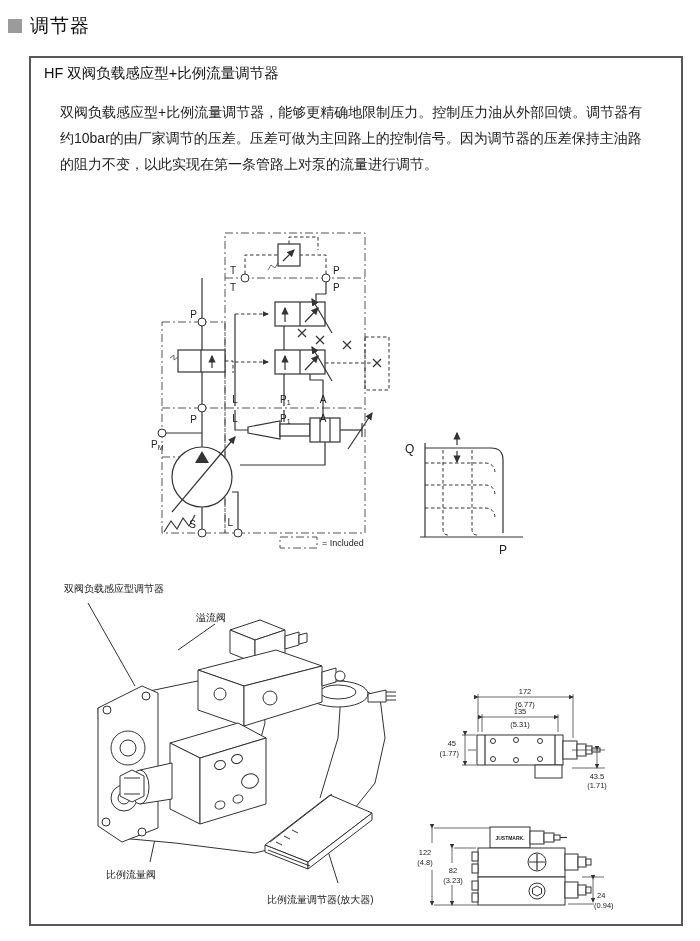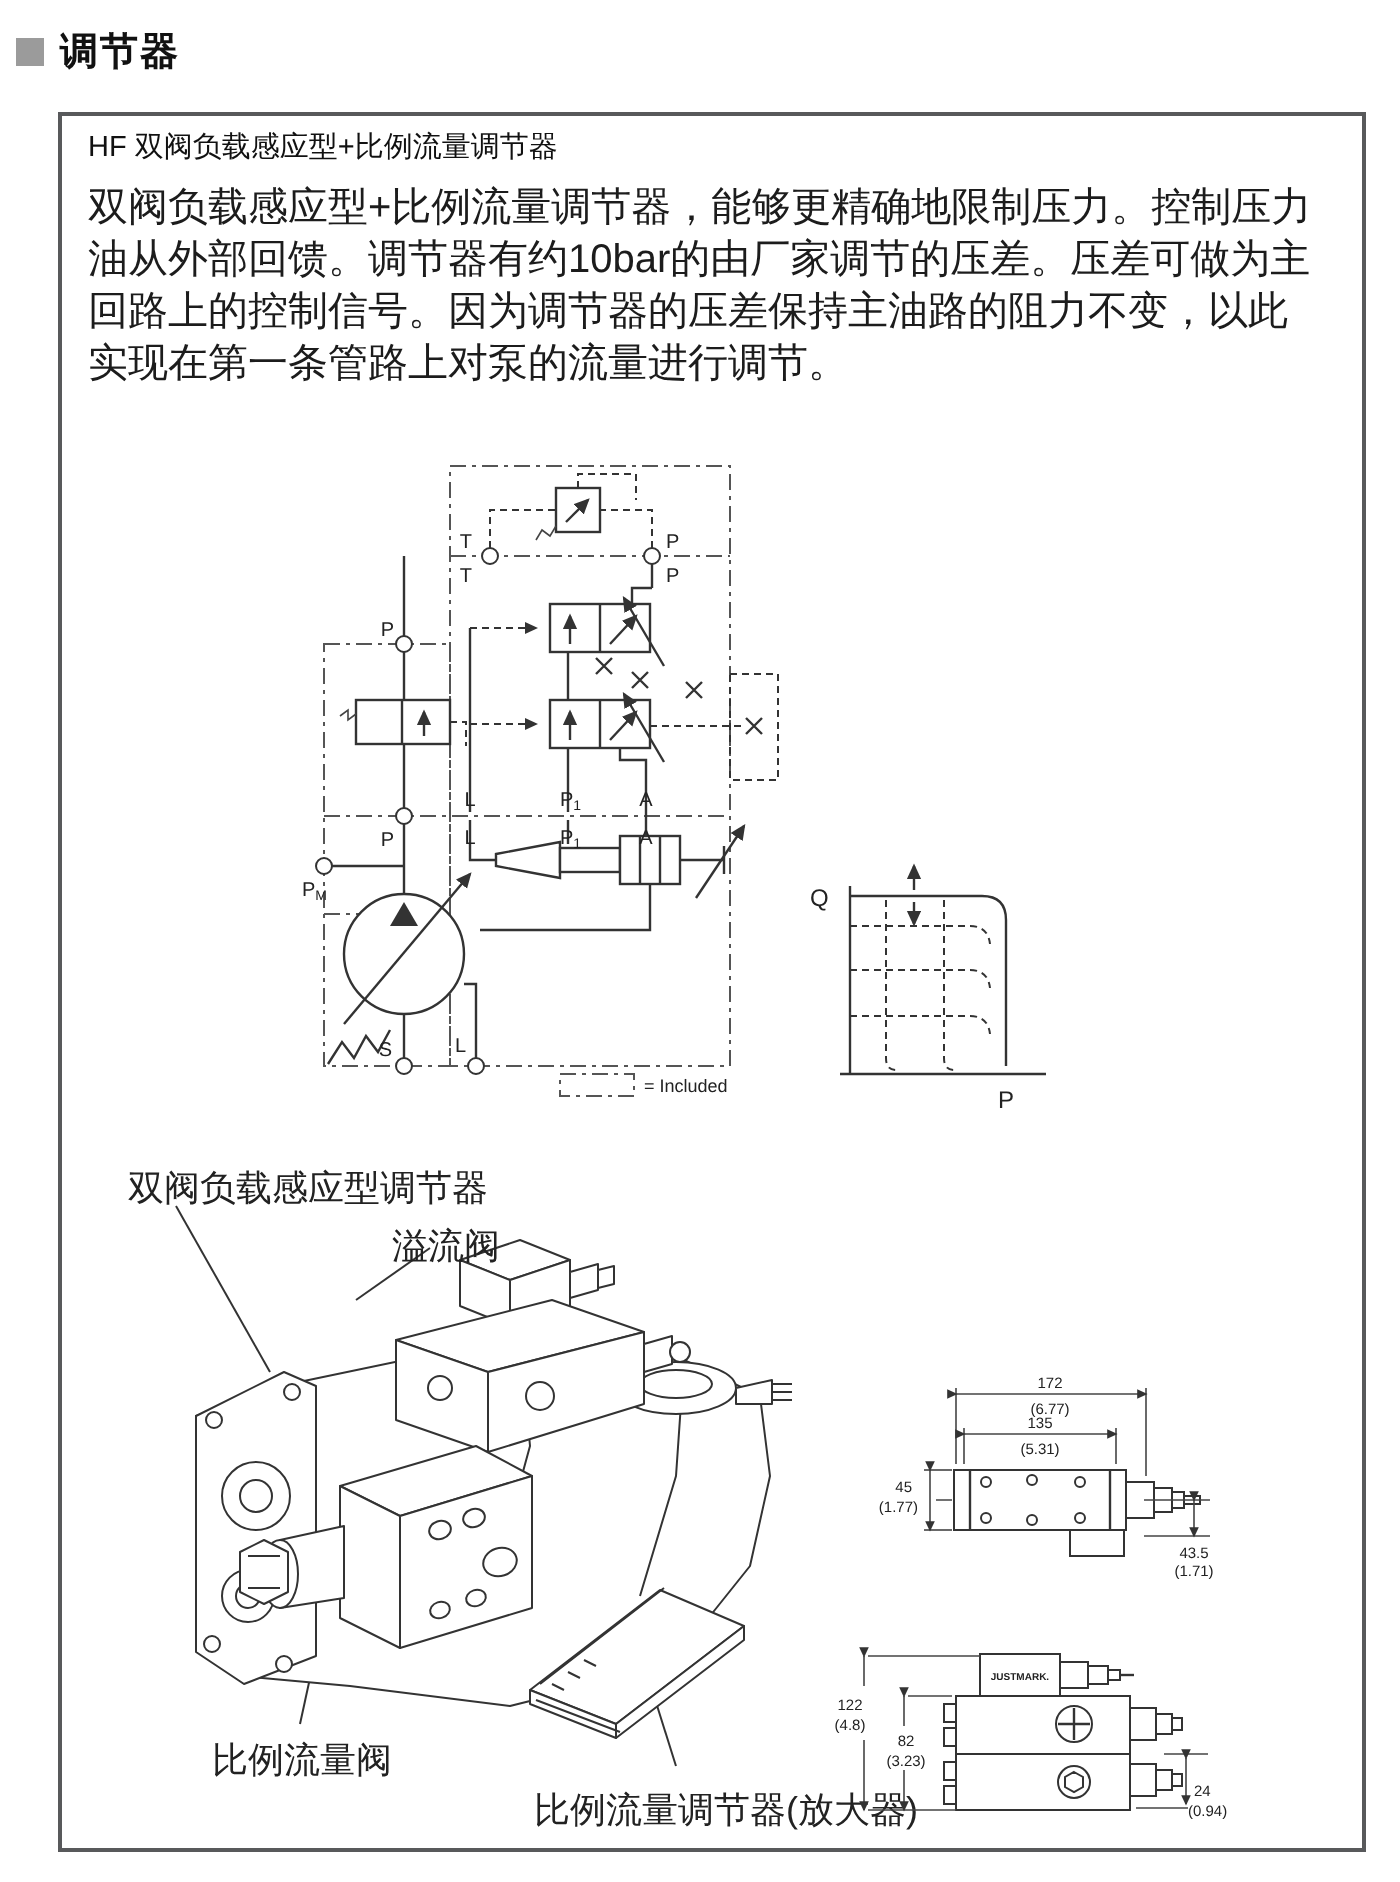--- a/index.html
+++ b/index.html
@@ -1,31 +1,31 @@
 <!DOCTYPE html>
 <html><head>
 <meta charset="utf-8">
 <style>
   html,body{margin:0;padding:0;background:#ffffff;}
   #page{position:relative;width:700px;height:941px;background:#ffffff;overflow:hidden;
         font-family:"Liberation Sans","DejaVu Sans",sans-serif;color:#1a1a1a;}
   
   #hdr{position:absolute;left:8px;top:13px;display:flex;align-items:center;gap:8px;}
   #hdr .sq{width:14px;height:14px;background:#9b9b9b;}
-  #hdr .t{font-size:19px;font-weight:bold;color:#111;letter-spacing:1px;}
+  #hdr .t{font-size:19px;font-weight:normal;color:#111;letter-spacing:1px;}
   
   #box{position:absolute;left:29px;top:56px;width:650px;height:866px;
        border:2px solid #58595b;background:#fff;}
   
   #txt{position:absolute;left:44px;top:64px;width:618px;}
   #txt h3{margin:0 0 8px 0;font-size:14.5px;font-weight:normal;color:#111;}
-  #txt p{margin:0;font-size:20px;line-height:26px;color:#1c1c1c;}
+  #txt p{margin:16px;font-size:14px;line-height:26px;color:#1c1c1c;}
   
   svg{position:absolute;overflow:visible;}
-  .callout{position:absolute;font-size:18px;color:#222;white-space:nowrap;}
+  .callout{position:absolute;font-size:10px;color:#222;white-space:nowrap;}
   .ln{stroke:#333;stroke-width:1.2;fill:none;}
   .thin{stroke:#444;stroke-width:0.8;fill:none;}
   .dd{stroke:#555;stroke-width:1;fill:none;stroke-dasharray:8 3 2 3;}
   .dsh{stroke:#333;stroke-width:1;fill:none;stroke-dasharray:3.5 2.5;}
   .wf{fill:#fff;stroke:#333;stroke-width:1.2;}
   .wf2{fill:#fff;stroke:#333;stroke-width:1;}
   text{fill:#222;font-family:"Liberation Sans","DejaVu Sans",sans-serif;}
   .pl{font-size:10px;}
   .dimt{font-size:7.5px;}
 </style>

